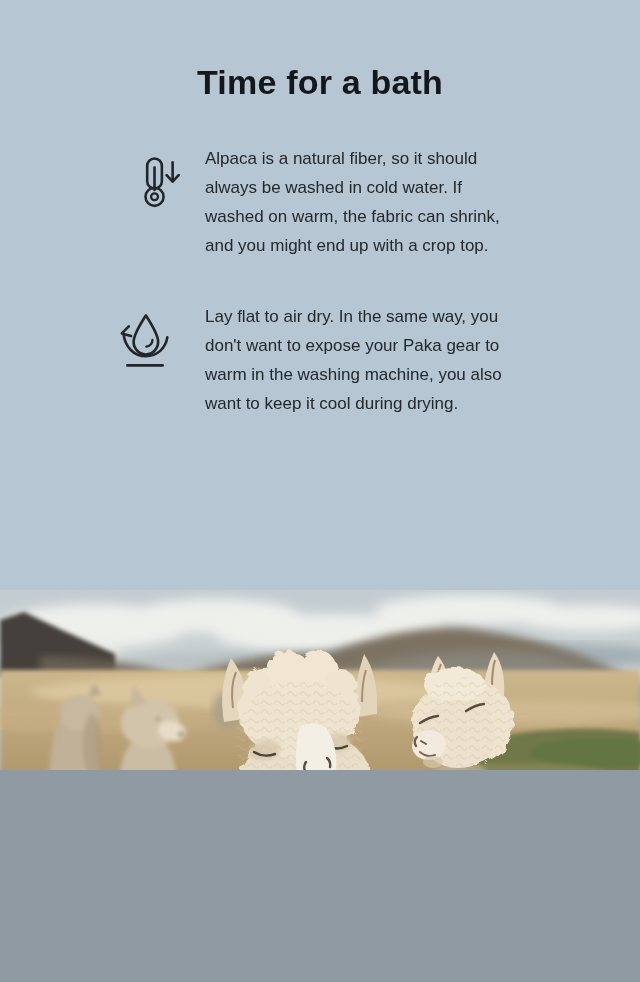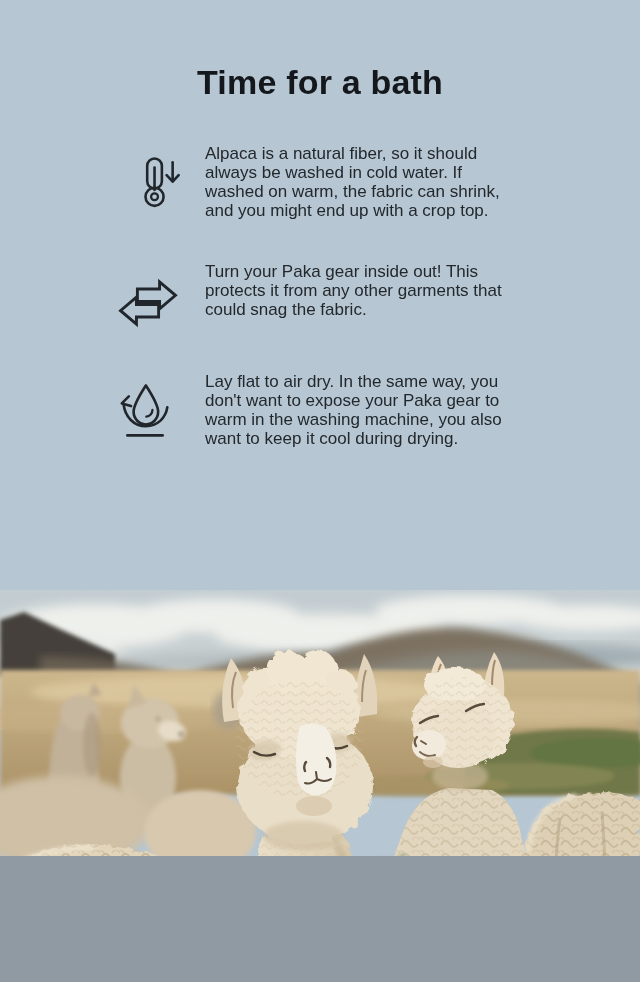--- a/index.html
+++ b/index.html
@@ -1,37 +1,37 @@
 <!DOCTYPE html>
 <html><head>
 <meta charset="utf-8">
 <style>
   html,body{margin:0;padding:0;background:#8f9aa3;}
   .page{
-    width:640px;height:856px;margin:0 auto;position:relative;overflow:hidden;
+    width:640px;height:770px;margin:0 auto;position:relative;overflow:hidden;
     background:#b6c6d2;
     font-family:"Liberation Sans","DejaVu Sans",sans-serif;
     color:#21262b;
   }
   .care-section{height:590px;box-sizing:border-box;padding-top:62px;}
   .title{
     margin:0 0 42px 0;text-align:center;
     font-size:34px;line-height:40px;font-weight:700;color:#14181c;
     letter-spacing:.2px;
   }
   .care-item{display:flex;align-items:flex-start;padding-left:112px;}
   .care-item + .care-item{margin-top:42px;}
   .icon-box{width:93px;flex:0 0 93px;box-sizing:border-box;padding-top:8px;}
   .icon-box svg{display:block;}
   .i-thermo{margin-left:24px;}
   .i-arrows{margin-left:4px;margin-top:6px;}
   .i-drop{margin-left:5px;}
   .care-text{
     margin:0;width:330px;
-    font-size:17px;line-height:19px;font-weight:400;color:#23282d;
+    font-size:17px;line-height:29px;font-weight:400;color:#23282d;
     white-space:pre-line;
   }
   .photo{
     position:absolute;left:0;top:590px;width:640px;height:392px;margin:0;
     overflow:hidden;
   }
   .photo svg{display:block;}
 </style>
 </head>
 <body>
@@ -51,31 +51,20 @@
           <line x1="42.5" y1="8" x2="42.5" y2="29"></line>
           <path d="M35.5,23 L42.5,30.5 L49.5,23"></path>
         </svg>
       </div>
       <p class="care-text">Alpaca is a natural fiber, so it should
 always be washed in cold water. If
 washed on warm, the fabric can shrink,
 and you might end up with a crop top.</p>
     </div>
 
-    <div class="care-item">
-      <div class="icon-box">
-        <svg class="i-arrows" width="64" height="54" viewBox="0 0 64 56" fill="none" stroke="#20262b" stroke-width="3" stroke-linejoin="miter">
-          <path d="M21,13.5 H44 V6 L60.5,20 L44,34 V26.5 H21 Z"></path>
-          <path d="M43,29.5 H20 V22 L3.5,36 L20,50 V42.5 H43 Z"></path>
-        </svg>
-      </div>
-      <p class="care-text">Turn your Paka gear inside out! This
-protects it from any other garments that
-could snag the fabric.</p>
-    </div>
 
     <div class="care-item">
       <div class="icon-box">
         <svg class="i-drop" width="56" height="60" viewBox="0 0 64 66" fill="none" stroke="#20262b" stroke-width="3" stroke-linecap="round" stroke-linejoin="round">
           <path d="M33,5 C28.5,12 19,26.5 19,35 c0,8 6.3,14.5 14,14.5 c7.7,0 14,-6.5 14,-14.5 C47,26.5 37.5,12 33,5 Z"></path>
           <path d="M40.5,33 a7.5,7.5 0 0 1 -7,7.5" stroke-width="2.6"></path>
           <path d="M7.5,26 C9,41 19.5,51.5 33,51.5 C46,51.5 55.5,42.5 57.5,30"></path>
           <path d="M13.5,17.5 L5.5,25.5 L16,28.5"></path>
           <line x1="12" y1="62" x2="52" y2="62" stroke-width="3.4"></line>
         </svg>

